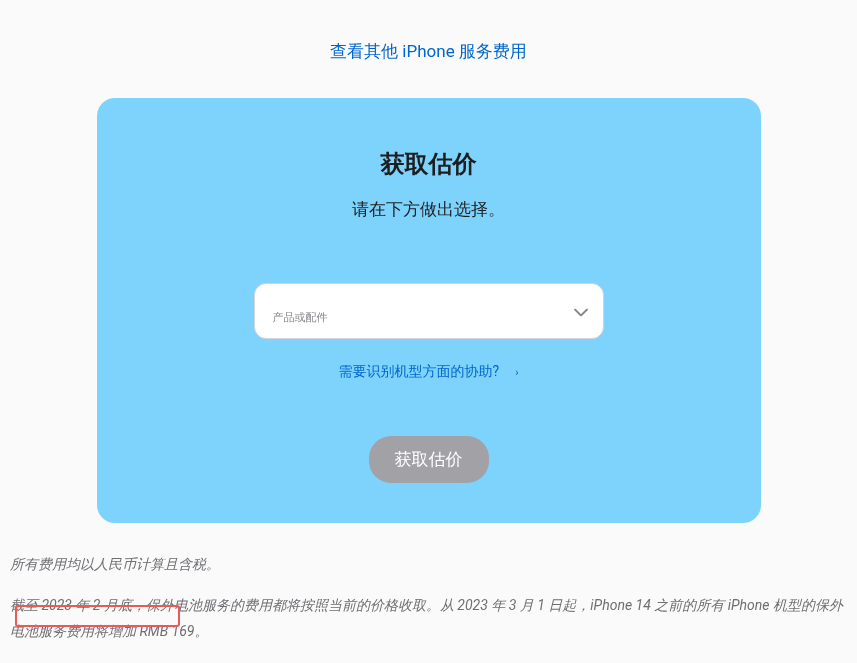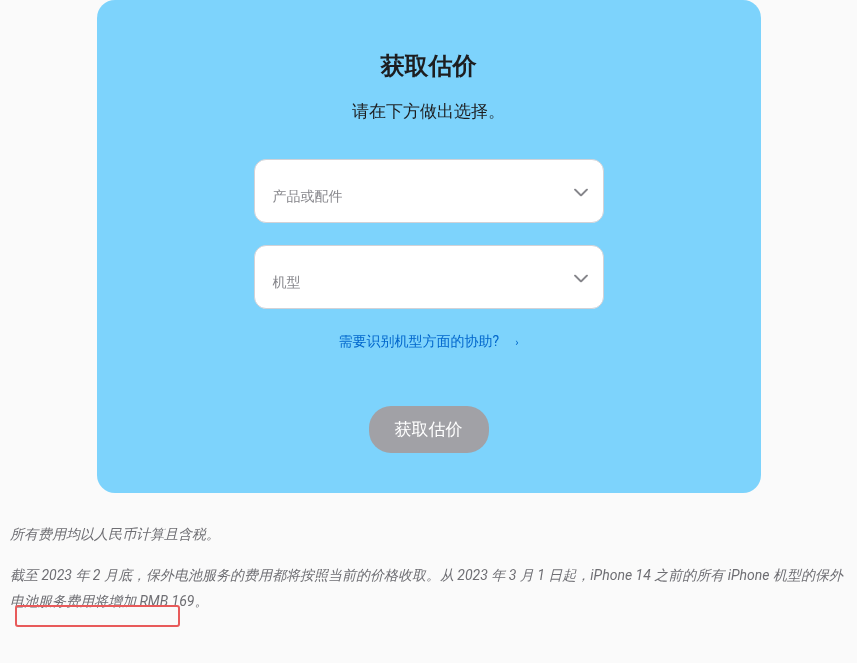--- a/index.html
+++ b/index.html
@@ -36,35 +36,35 @@
     }
     .card-title {
       font-size: 24px;
       font-weight: 600;
       color: #1d1d1f;
       margin-bottom: 18px;
     }
     .card-subtitle {
       font-size: 17px;
       color: #1d1d1f;
-      margin-bottom: 36px;
+      margin-bottom: 62px;
     }
     .select-wrap {
       position: relative;
       width: 350px;
       margin: 0 auto 22px;
     }
     .select-box {
       width: 100%;
-      height: 64px;
+      height: 56px;
       background: #fff;
       border: 1px solid #d2d2d7;
       border-radius: 12px;
       padding: 12px 44px 0 18px;
-      font-size: 14px;
+      font-size: 11px;
       color: #86868b;
       text-align: left;
       cursor: pointer;
       display: flex;
       align-items: center;
       appearance: none;
       outline: none;
     }
     .chevron {
       position: absolute;
@@ -114,42 +114,35 @@
       top: 605px;
       width: 165px;
       height: 22px;
       pointer-events: none;
     }
   </style>
 </head>
 <body>
 
 <div class="page">
+  <div class="top-link">查看其他 iPhone 服务费用</div>
 
   <div class="card">
     <div class="card-title">获取估价</div>
     <div class="card-subtitle">请在下方做出选择。</div>
 
     <div class="select-wrap">
       <div class="select-box">产品或配件</div>
       <span class="chevron">
         <svg width="14" height="8" viewBox="0 0 14 8" fill="none">
           <path d="M1 1L7 7L13 1" stroke="#86868b" stroke-width="1.8" stroke-linecap="round" stroke-linejoin="round"></path>
         </svg>
       </span>
     </div>
 
-    <div class="select-wrap">
-      <div class="select-box">机型</div>
-      <span class="chevron">
-        <svg width="14" height="8" viewBox="0 0 14 8" fill="none">
-          <path d="M1 1L7 7L13 1" stroke="#86868b" stroke-width="1.8" stroke-linecap="round" stroke-linejoin="round"></path>
-        </svg>
-      </span>
-    </div>
 
     <div class="help-link">
       <span>需要识别机型方面的协助?</span>
       <span class="arrow">›</span>
     </div>
 
     <div>
       <button class="get-btn">获取估价</button>
     </div>
   </div>

